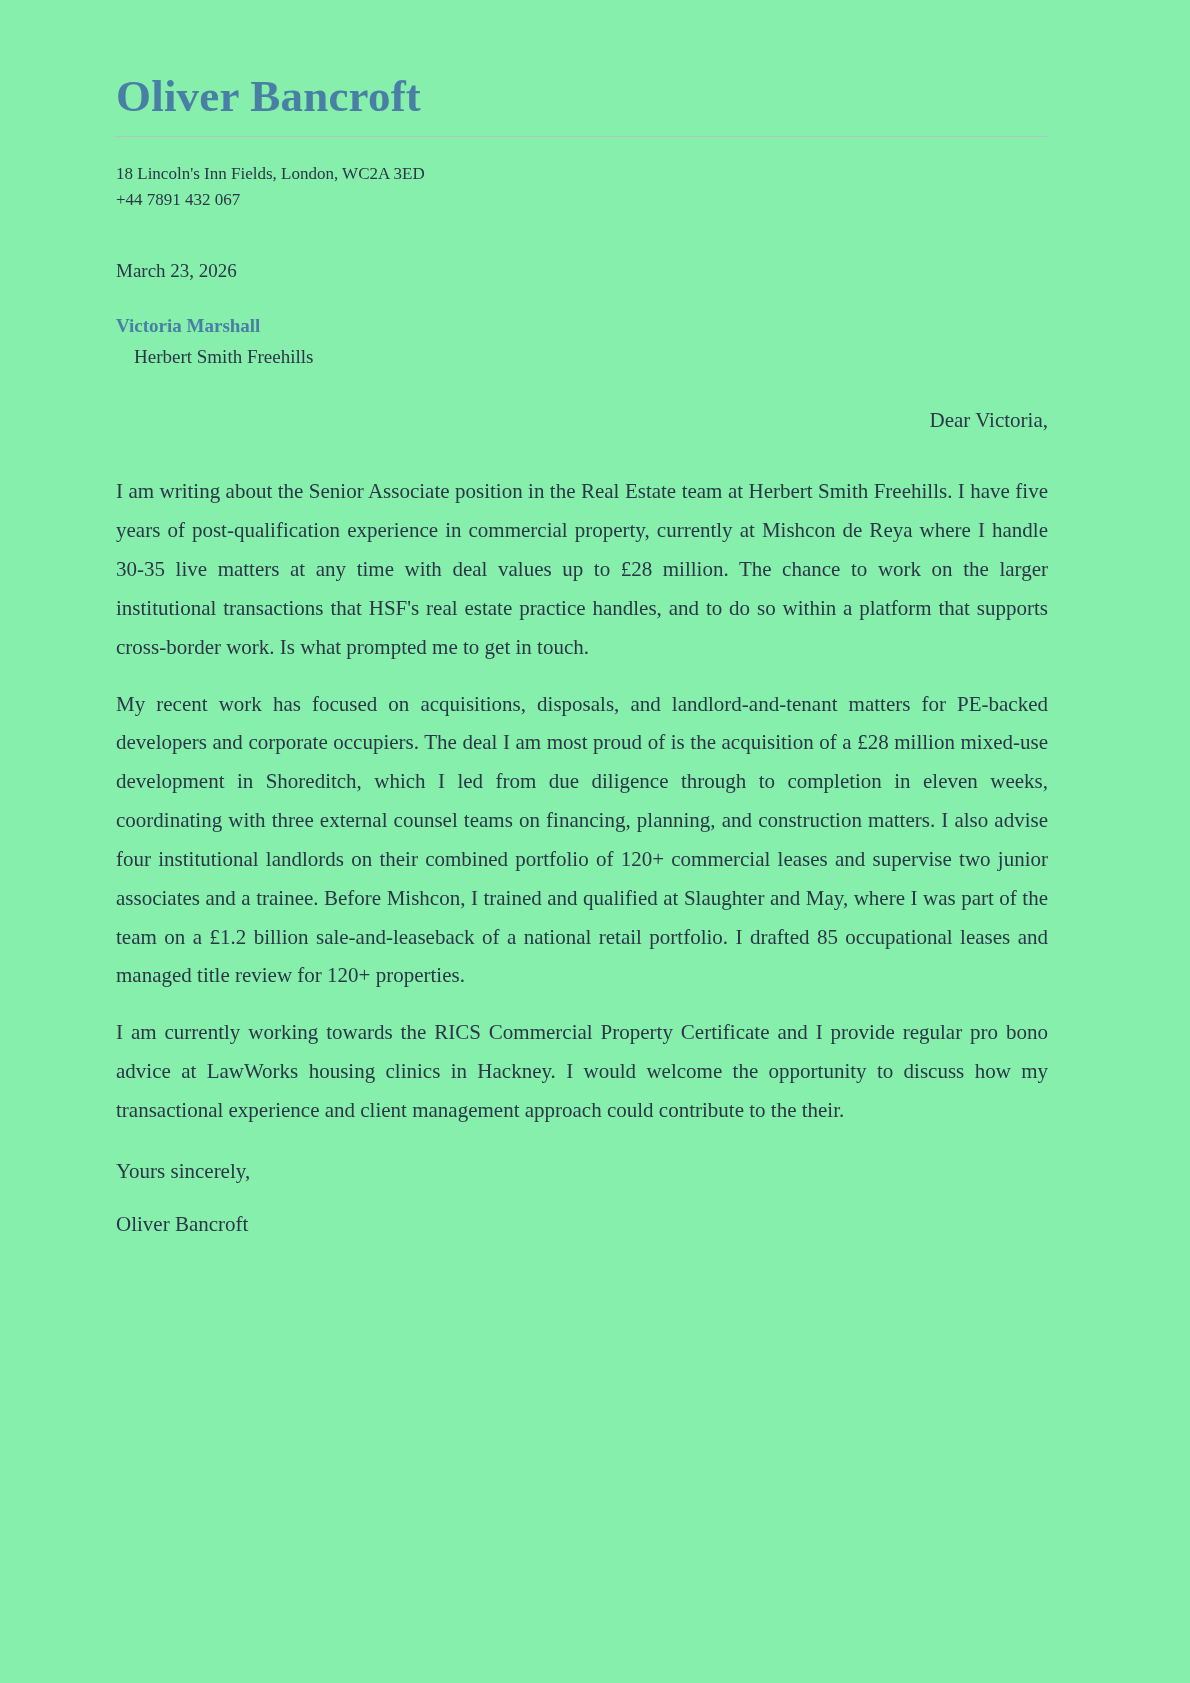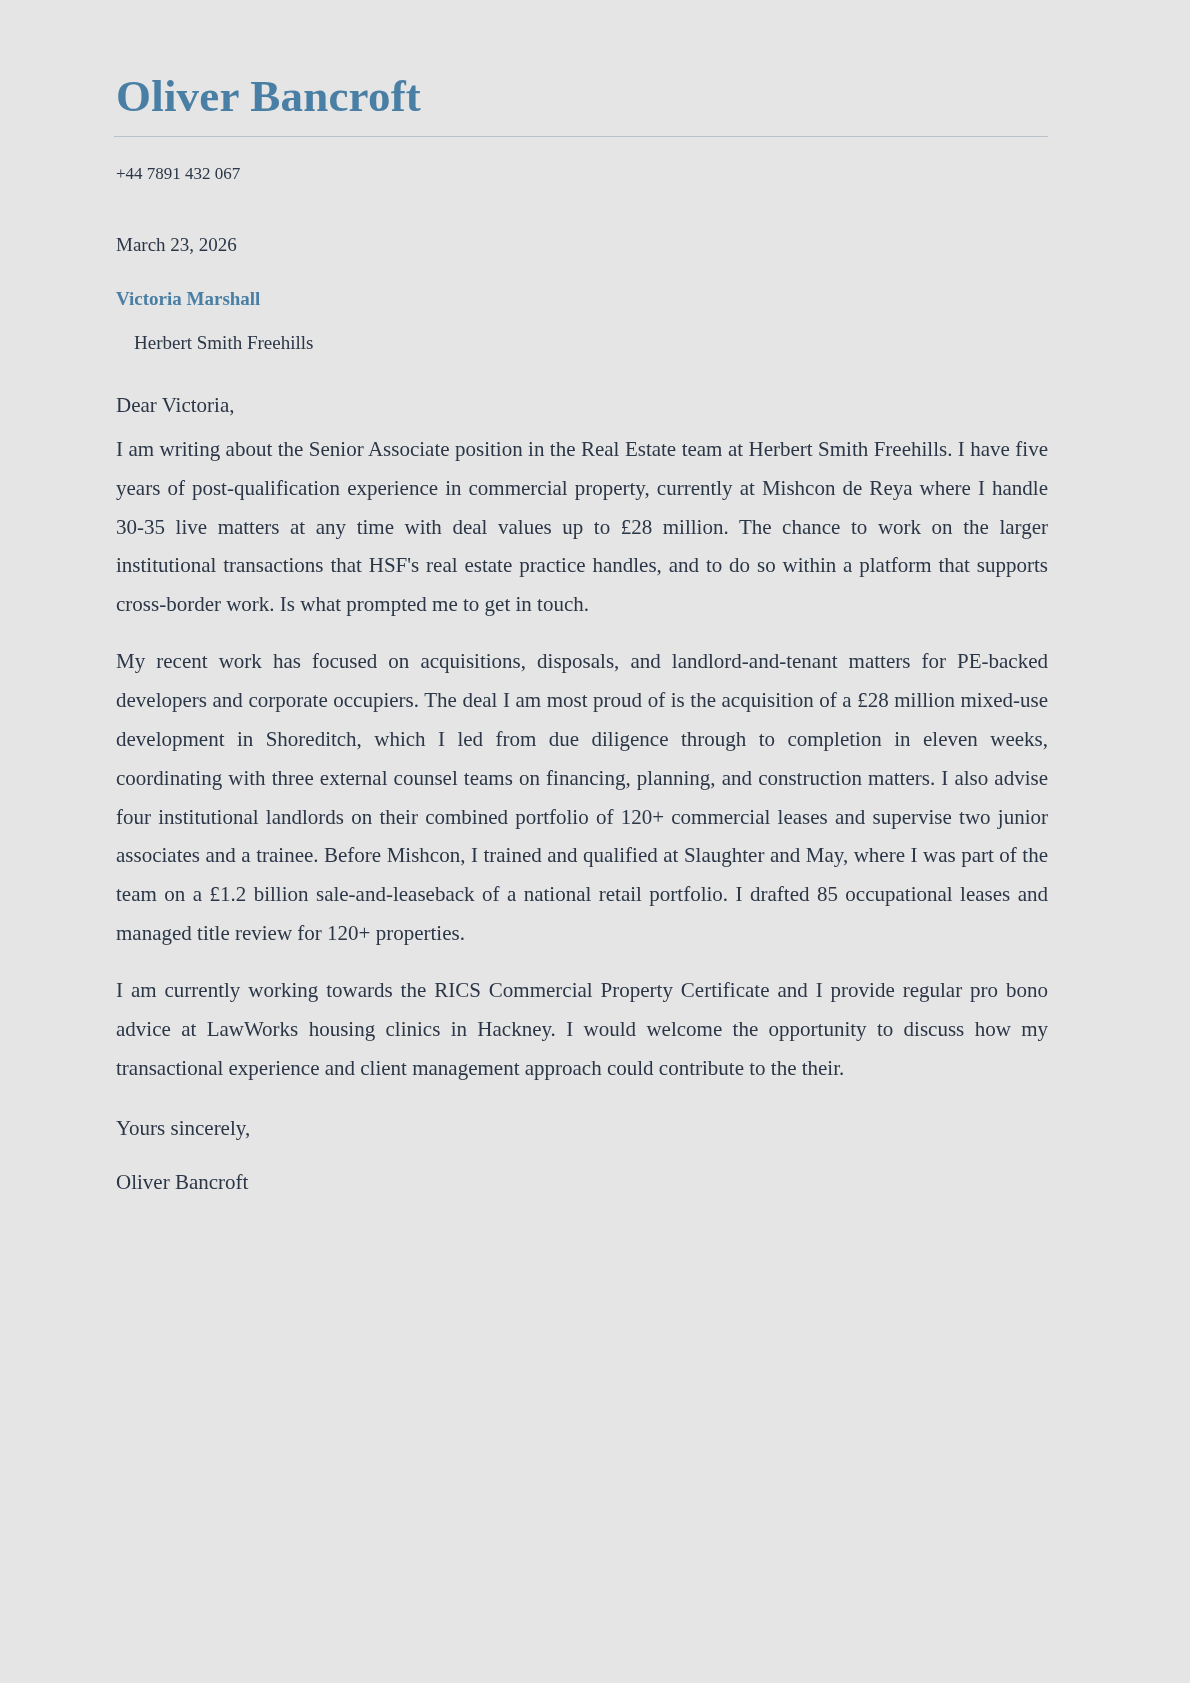--- a/index.html
+++ b/index.html
@@ -12,21 +12,21 @@
     background: #f8f9fa;
     font-family: "Liberation Serif", "DejaVu Serif", serif;
     color: #2b3647;
     -webkit-font-smoothing: antialiased;
   }
   .page {
     width: 1190px;
     min-height: 1683px;
     box-sizing: border-box;
     padding: 72px 88px 60px 60px;
-    background: #e5e5e5;
+    background: #86efac;
   }
   .letter {
     width: 934px;
     margin: 0 auto;
   }
 
   
   .name {
     font-size: 45px;
     font-weight: bold;
@@ -64,35 +64,36 @@
     font-size: 19px;
     line-height: 1.5;
     margin: 4px 0 26px 2px;
     color: #2b3647;
   }
   .recipient-name {
     font-size: 19px;
     font-weight: bold;
     color: #4a7fa5;
     line-height: 1.45;
-    margin: 0 0 16px 2px;
+    margin: 0 0 4px 2px;
   }
   .recipient-company {
     font-size: 19px;
     line-height: 1.45;
     margin: 0 0 34px 20px;
     color: #2b3647;
   }
 
   
   .salutation {
     font-size: 21px;
     line-height: 1.5;
-    margin: 0 0 8px 2px;
+    margin: 0 0 36px 2px;
     color: #2b3647;
+    text-align: right;
   }
   .body-paragraph {
     font-size: 21px;
     line-height: 1.85;
     text-align: justify;
     text-justify: inter-word;
     margin: 0 0 18px 2px;
     color: #2b3647;
   }
   .closing {
@@ -113,20 +114,21 @@
 
 <div class="page">
   <div class="letter">
 
     <div class="header-block">
       <h1 class="name">Oliver Bancroft</h1>
       <div class="rule"></div>
     </div>
 
     <div class="contact">
+      <div class="contact-line">18 Lincoln's Inn Fields, London, WC2A 3ED</div>
       <div class="contact-line">+44 7891 432 067</div>
     </div>
 
     <div class="date">March 23, 2026</div>
 
     <div class="recipient-block">
       <div class="recipient-name">Victoria Marshall</div>
       <div class="recipient-company">Herbert Smith Freehills</div>
     </div>
 

